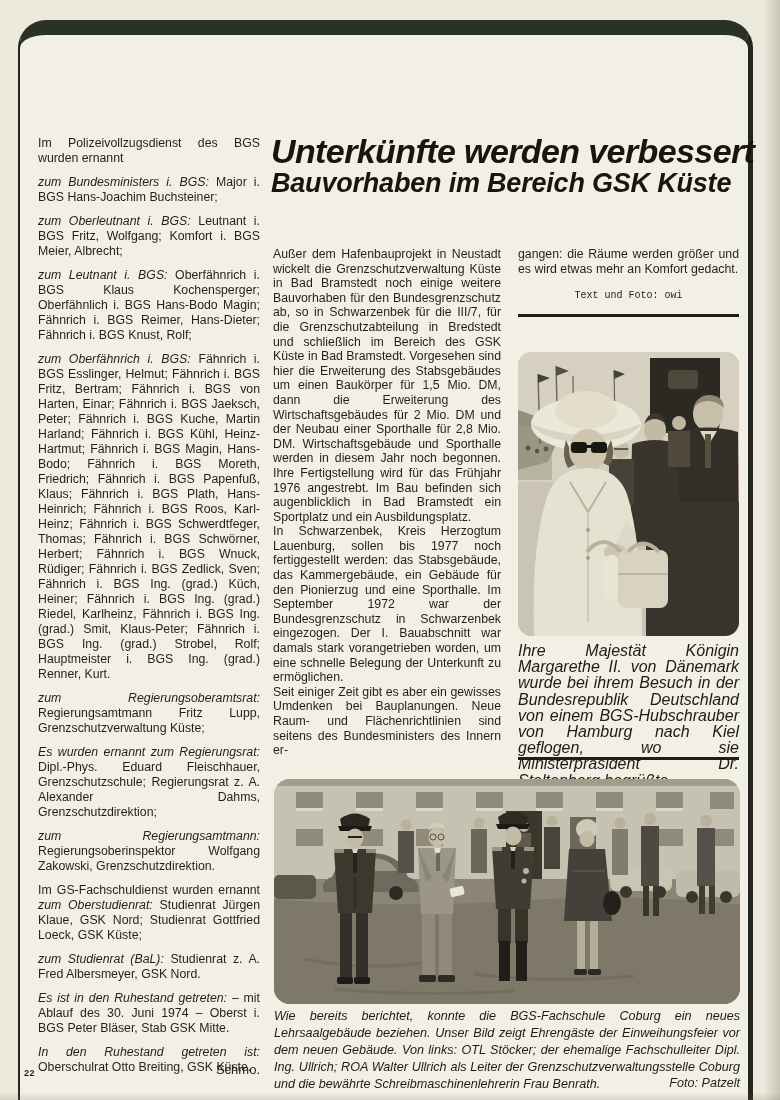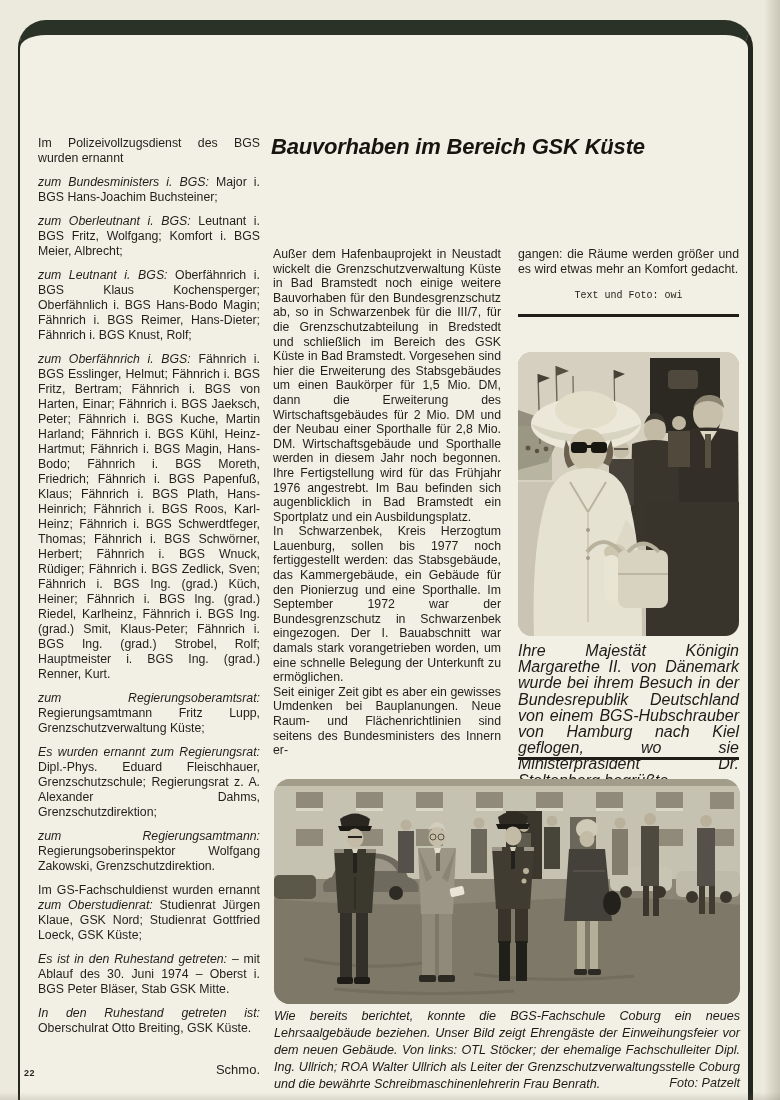--- a/index.html
+++ b/index.html
@@ -32,21 +32,21 @@
   .signature{left:38px;top:1062px;width:222px;text-align:right;font-size:13px;}
   .page-num{left:24px;top:1068px;font-size:9px;font-weight:bold;letter-spacing:0.5px;}
 
   
   .headline{left:271px;top:133px;width:482px;}
   .headline h1{
     margin:0;font-size:34px;line-height:36px;font-weight:bold;font-style:italic;
     letter-spacing:-0.6px;color:#16150f;white-space:nowrap;
   }
   .headline h2{
-    margin:3px 0 0 0;font-size:22px;line-height:22px;font-weight:bold;font-style:italic;
+    margin:3px 0 0 0;font-size:27px;line-height:22px;font-weight:bold;font-style:italic;
     letter-spacing:-0.2px;color:#16150f;white-space:nowrap;
   }
 
   
   .col-mid{left:273px;top:247px;width:228px;font-size:12.3px;line-height:14.6px;text-align:justify;}
   .col-mid p{margin:0;}
   .col-right{left:518px;top:247px;width:221px;font-size:12.3px;line-height:14.6px;text-align:justify;}
   .col-right p{margin:0;}
   .credit-owi{left:518px;top:290px;width:221px;text-align:center;font-size:10px;font-family:Liberation Mono, monospace;}
 
@@ -72,27 +72,29 @@
 <div class="abs left-col">
   <p><span>Im Polizeivollzugsdienst des BGS wurden ernannt</span><span class="lead"></span><span></span></p>
   <p><span></span><span class="lead">zum Bundesministers i. BGS:</span><span> Major i. BGS Hans-Joachim Buchsteiner;</span></p>
   <p><span></span><span class="lead">zum Oberleutnant i. BGS:</span><span> Leutnant i. BGS Fritz, Wolfgang; Komfort i. BGS Meier, Albrecht;</span></p>
   <p><span></span><span class="lead">zum Leutnant i. BGS:</span><span> Oberfähnrich i. BGS Klaus Kochensperger; Oberfähnlich i. BGS Hans-Bodo Magin; Fähnrich i. BGS Reimer, Hans-Dieter; Fähnrich i. BGS Knust, Rolf;</span></p>
   <p><span></span><span class="lead">zum Oberfähnrich i. BGS:</span><span> Fähnrich i. BGS Esslinger, Helmut; Fähnrich i. BGS Fritz, Bertram; Fähnrich i. BGS von Harten, Einar; Fähnrich i. BGS Jaeksch, Peter; Fähnrich i. BGS Kuche, Martin Harland; Fähnrich i. BGS Kühl, Heinz-Hartmut; Fähnrich i. BGS Magin, Hans-Bodo; Fähnrich i. BGS Moreth, Friedrich; Fähnrich i. BGS Papenfuß, Klaus; Fähnrich i. BGS Plath, Hans-Heinrich; Fähnrich i. BGS Roos, Karl-Heinz; Fähnrich i. BGS Schwerdtfeger, Thomas; Fähnrich i. BGS Schwörner, Herbert; Fähnrich i. BGS Wnuck, Rüdiger; Fähnrich i. BGS Zedlick, Sven; Fähnrich i. BGS Ing. (grad.) Küch, Heiner; Fähnrich i. BGS Ing. (grad.) Riedel, Karlheinz, Fähnrich i. BGS Ing. (grad.) Smit, Klaus-Peter; Fähnrich i. BGS Ing. (grad.) Strobel, Rolf; Hauptmeister i. BGS Ing. (grad.) Renner, Kurt.</span></p>
   <p><span></span><span class="lead">zum Regierungsoberamtsrat:</span><span> Regierungsamtmann Fritz Lupp, Grenzschutzverwaltung Küste;</span></p>
   <p><span></span><span class="lead">Es wurden ernannt zum Regierungsrat:</span><span> Dipl.-Phys. Eduard Fleischhauer, Grenzschutzschule; Regierungsrat z. A. Alexander Dahms, Grenzschutzdirektion;</span></p>
   <p><span></span><span class="lead">zum Regierungsamtmann:</span><span> Regierungsoberinspektor Wolfgang Zakowski, Grenzschutzdirektion.</span></p>
   <p><span>Im GS-Fachschuldienst wurden ernannt </span><span class="lead">zum Oberstudienrat:</span><span> Studienrat Jürgen Klaue, GSK Nord; Studienrat Gottfried Loeck, GSK Küste;</span></p>
+  <p><span></span><span class="lead">zum Studienrat (BaL):</span><span> Studienrat z. A. Fred Albersmeyer, GSK Nord.</span></p>
   <p><span></span><span class="lead">Es ist in den Ruhestand getreten:</span><span> – mit Ablauf des 30. Juni 1974 – Oberst i. BGS Peter Bläser, Stab GSK Mitte.</span></p>
   <p><span></span><span class="lead">In den Ruhestand getreten ist:</span><span> Oberschulrat Otto Breiting, GSK Küste.</span></p>
 </div>
 <div class="abs signature">Schmo.</div>
 <div class="abs page-num">22</div>
 
 <div class="abs headline">
+  <h1>Unterkünfte werden verbessert</h1>
   <h2>Bauvorhaben im Bereich GSK Küste</h2>
 </div>
 
 <div class="abs col-mid">
   <p>Außer dem Hafenbauprojekt in Neustadt wickelt die Grenzschutzverwaltung Küste in Bad Bramstedt noch einige weitere Bauvorhaben für den Bundesgrenzschutz ab, so in Schwarzenbek für die III/7, für die Grenzschutzabteilung in Bredstedt und schließlich im Bereich des GSK Küste in Bad Bramstedt. Vorgesehen sind hier die Erweiterung des Stabsgebäudes um einen Baukörper für 1,5 Mio. DM, dann die Erweiterung des Wirtschaftsgebäudes für 2 Mio. DM und der Neubau einer Sporthalle für 2,8 Mio. DM. Wirtschaftsgebäude und Sporthalle werden in diesem Jahr noch begonnen. Ihre Fertigstellung wird für das Frühjahr 1976 angestrebt. Im Bau befinden sich augenblicklich in Bad Bramstedt ein Sportplatz und ein Ausbildungsplatz.</p>
   <p>In Schwarzenbek, Kreis Herzogtum Lauenburg, sollen bis 1977 noch fertiggestellt werden: das Stabsgebäude, das Kammergebäude, ein Gebäude für den Pionierzug und eine Sporthalle. Im September 1972 war der Bundesgrenzschutz in Schwarzenbek eingezogen. Der I. Bauabschnitt war damals stark vorangetrieben worden, um eine schnelle Belegung der Unterkunft zu ermöglichen.</p>
   <p>Seit einiger Zeit gibt es aber ein gewisses Umdenken bei Bauplanungen. Neue Raum- und Flächenrichtlinien sind seitens des Bundesministers des Innern er-</p>
 </div>
 
 <div class="abs col-right">

